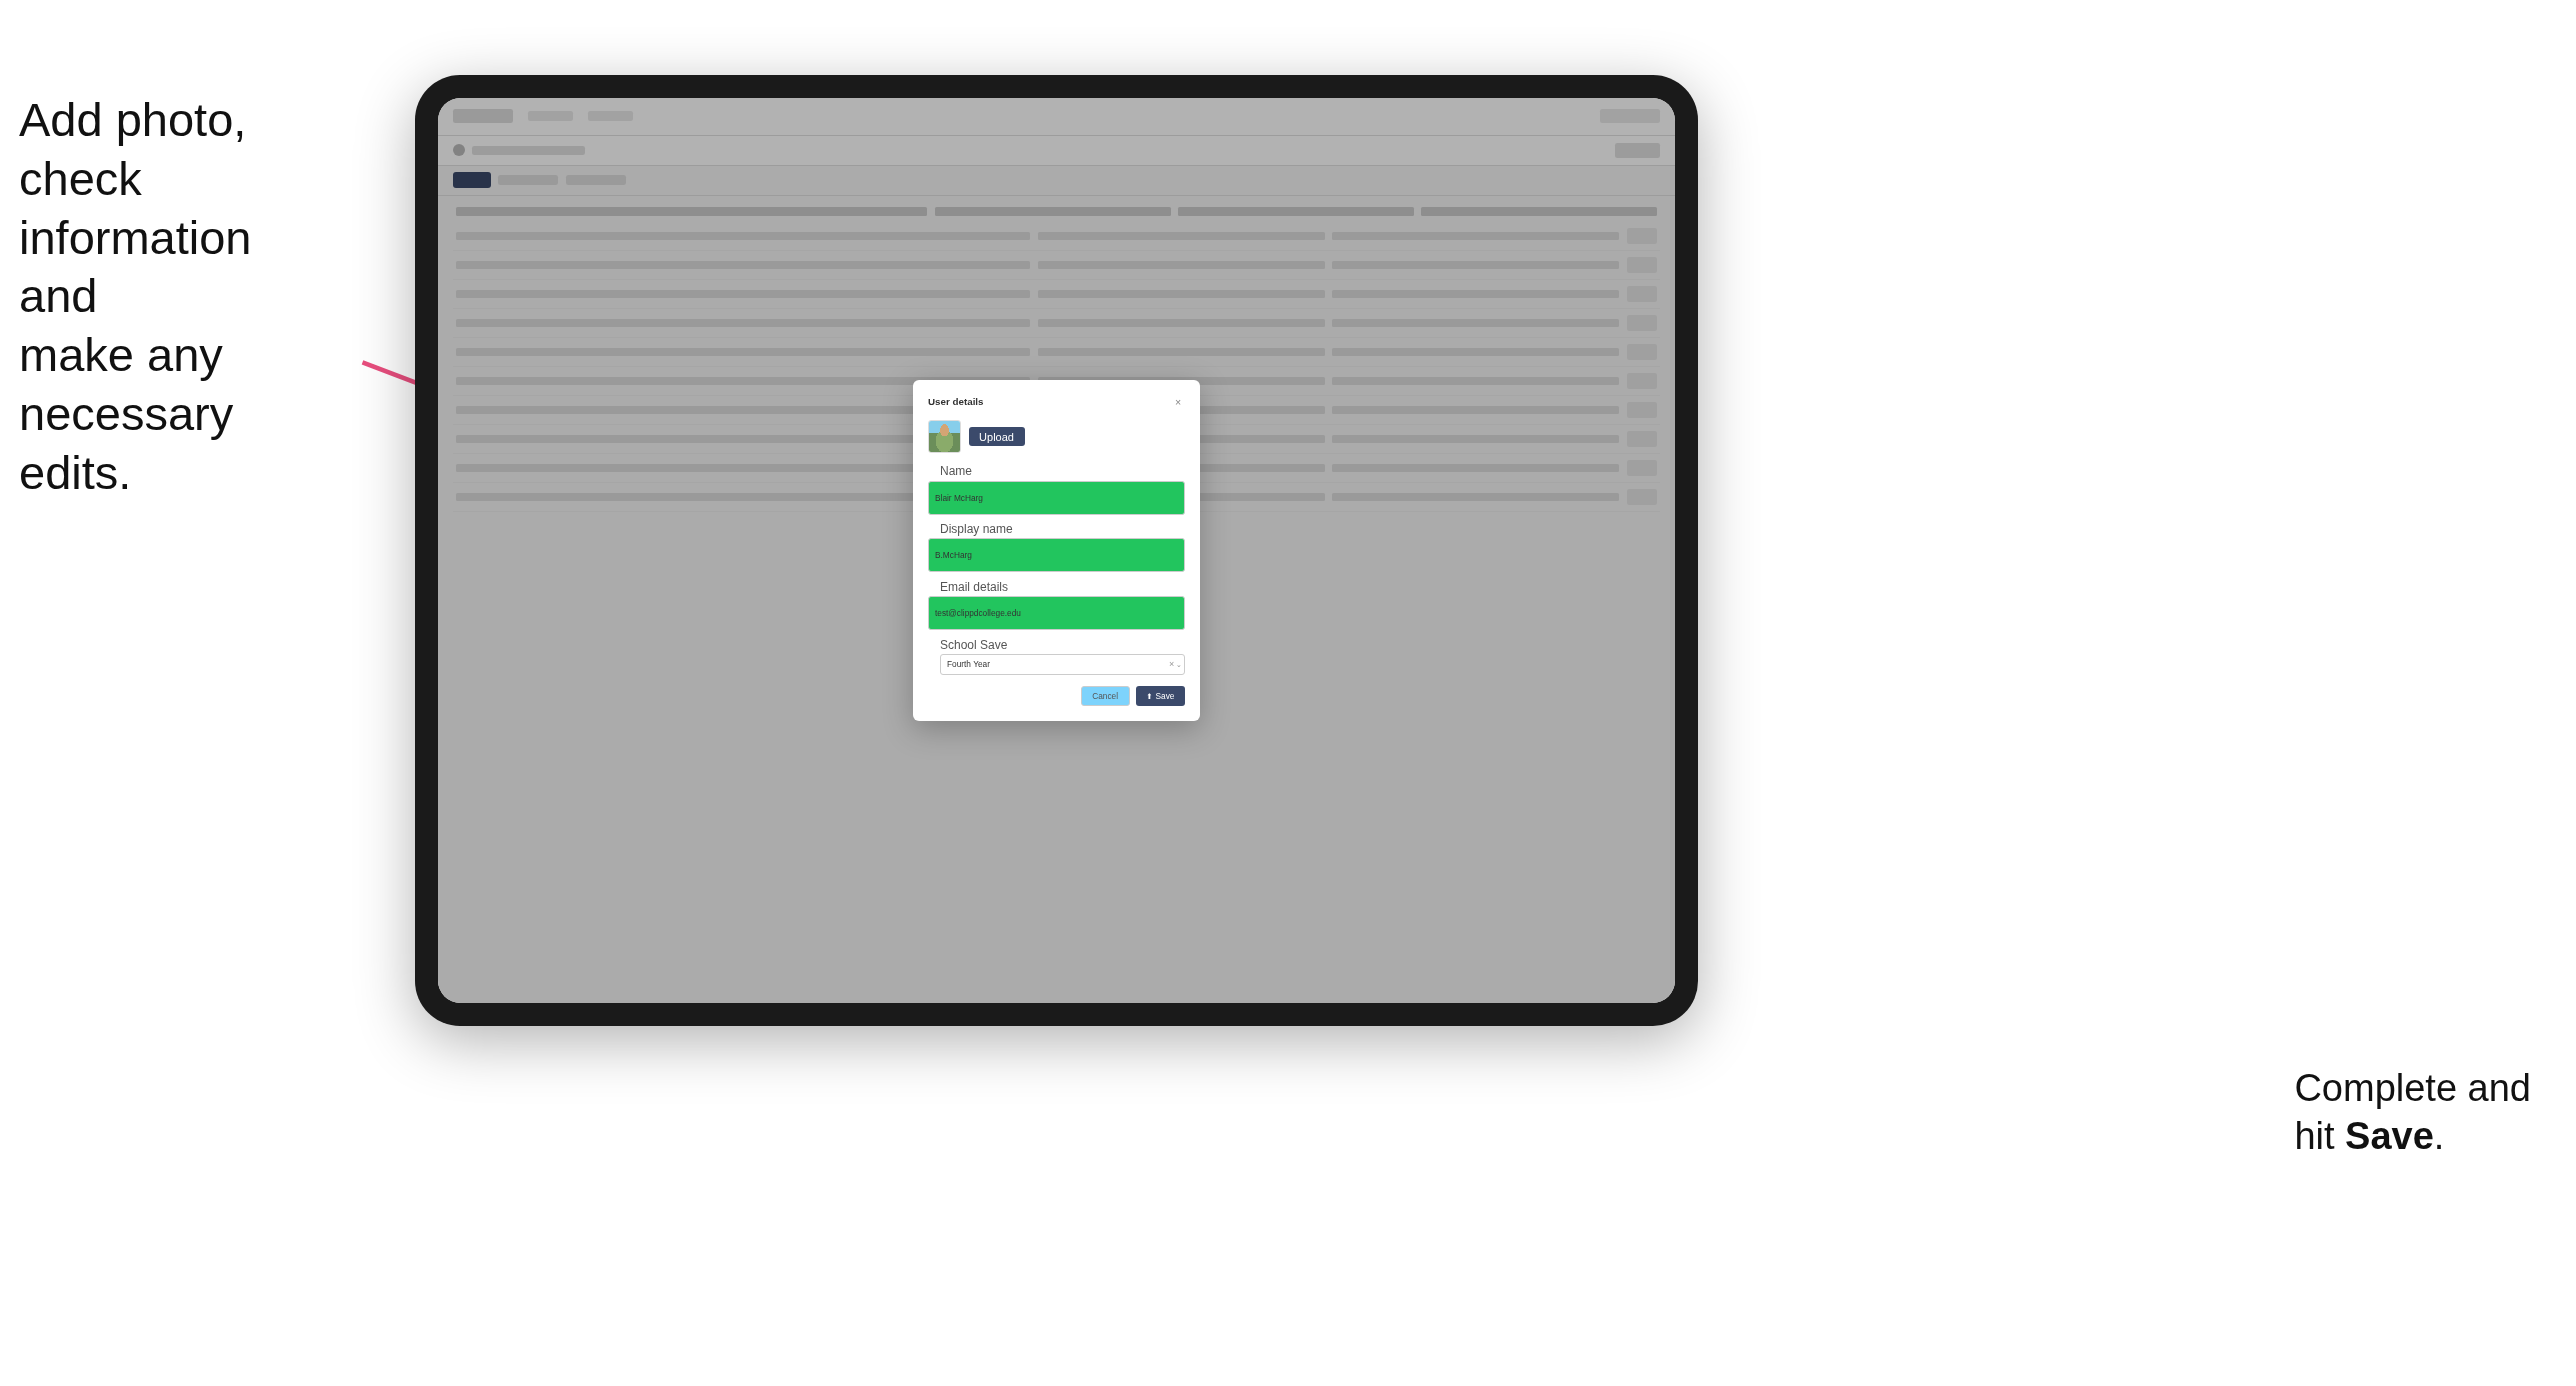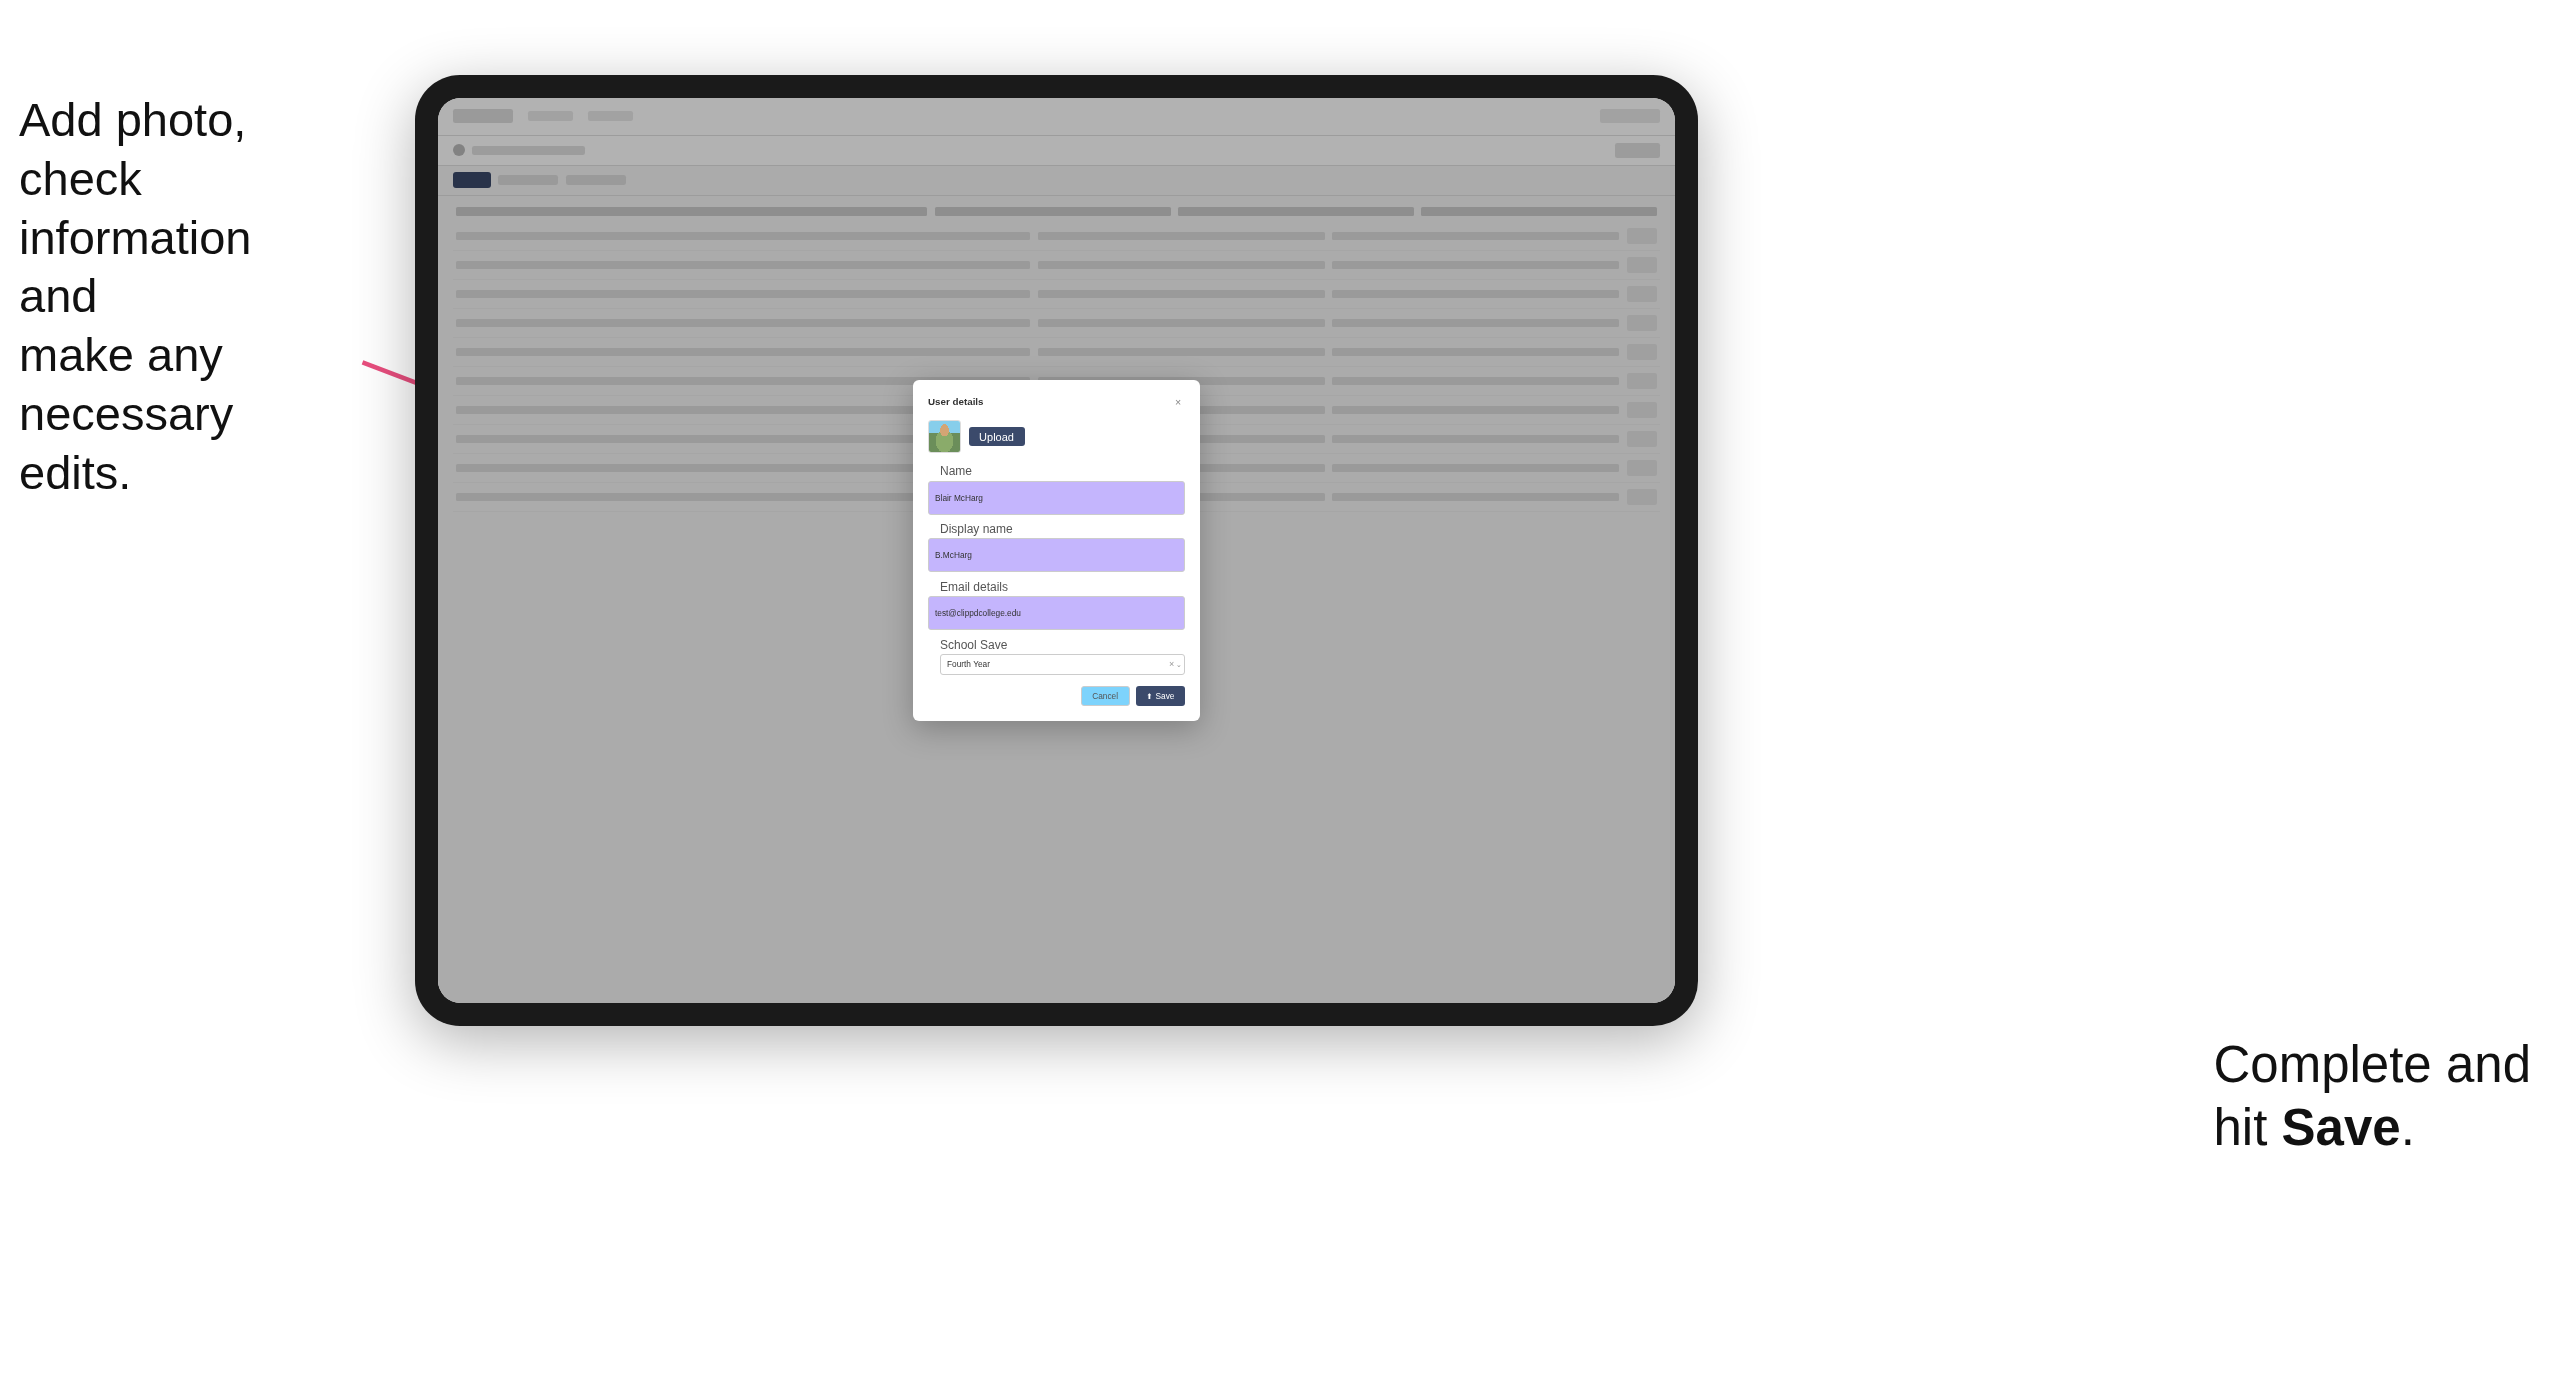--- a/index.html
+++ b/index.html
@@ -20,21 +20,21 @@
       font-size: 47px;
       line-height: 1.25;
       color: #111;
       font-weight: 400;
       max-width: 287px;
     }
     .annotation-right {
       position: absolute;
       bottom: 226px;
       right: 45px;
-      font-size: 51px;
+      font-size: 38px;
       line-height: 1.25;
       color: #111;
       font-weight: 400;
       text-align: left;
     }
     .annotation-right strong {
       font-weight: 700;
     }
 
     
@@ -295,21 +295,21 @@
       padding-left: 12px;
     }
     .form-input {
       width: 100%;
       height: 21px;
       border: 0.8px solid #ccc;
       border-radius: 3px;
       padding: 16px 6px;
       font-size: 8.3px;
       color: #333;
-      background: #c4b5fd;
+      background: #22c55e;
       outline: none;
     }
 
     
     .school-year-wrapper {
       position: relative;
       padding-left: 12px;
     }
     .school-year-input {
       width: 100%;

